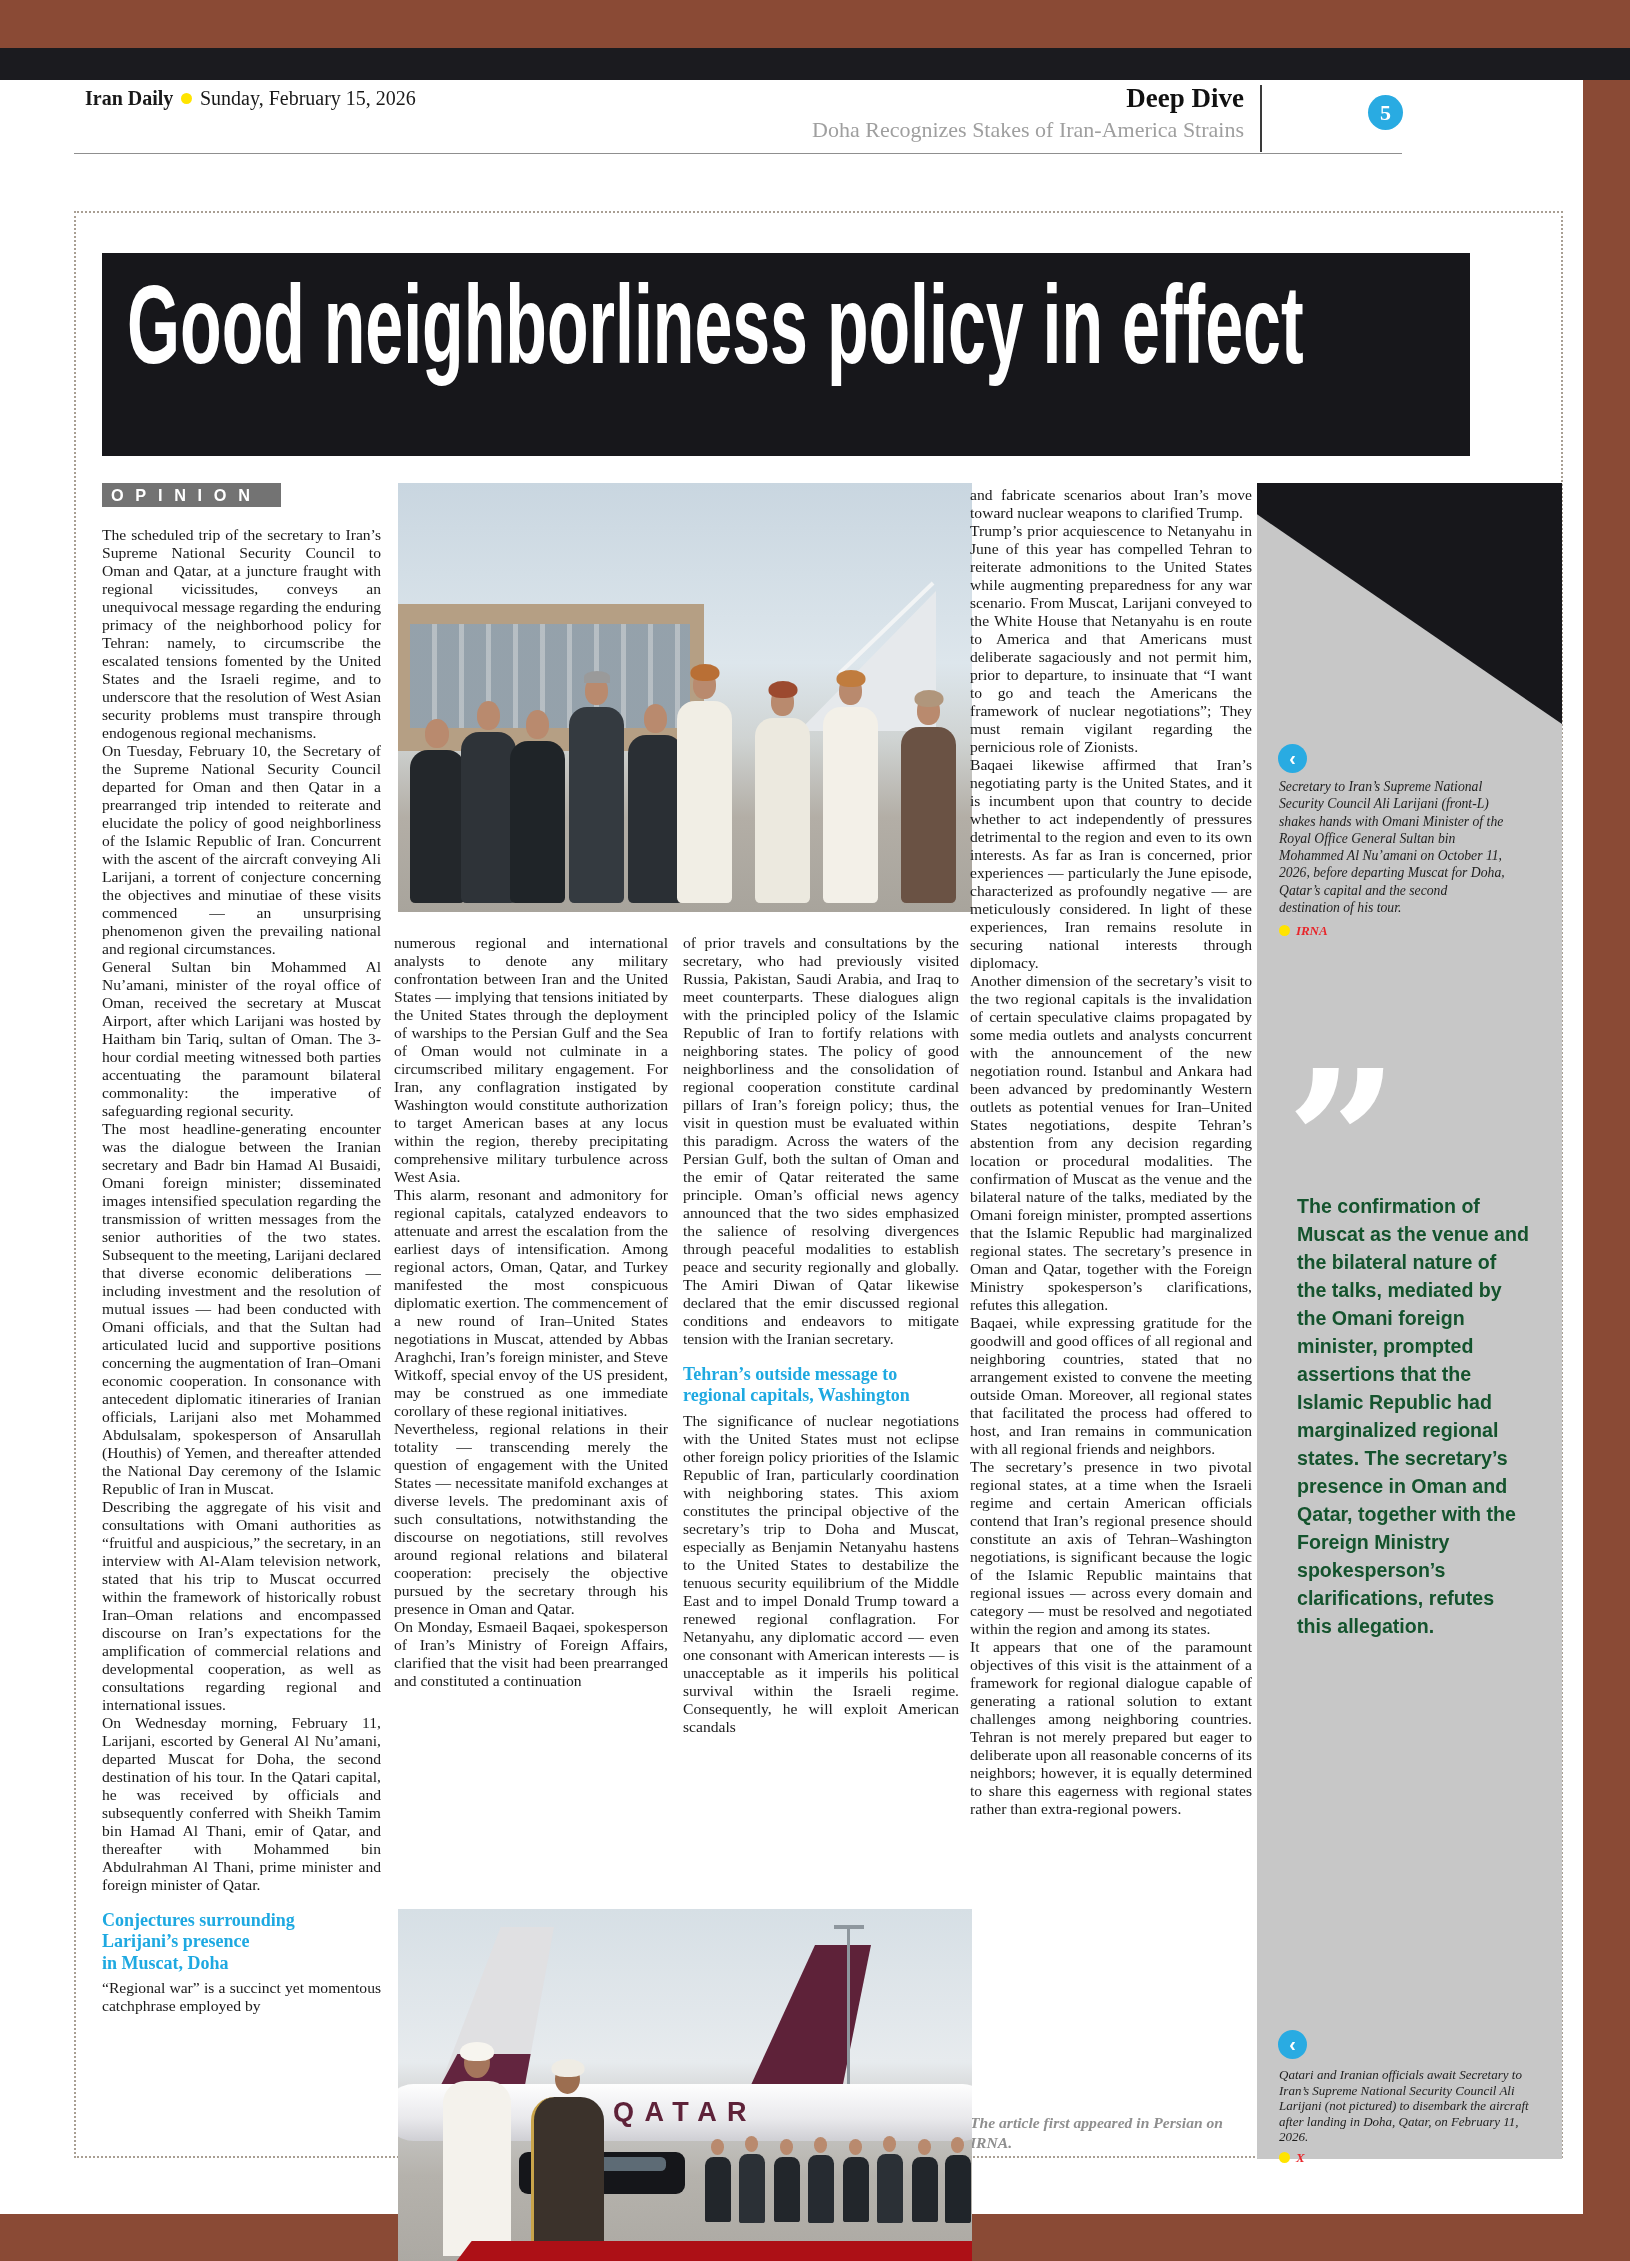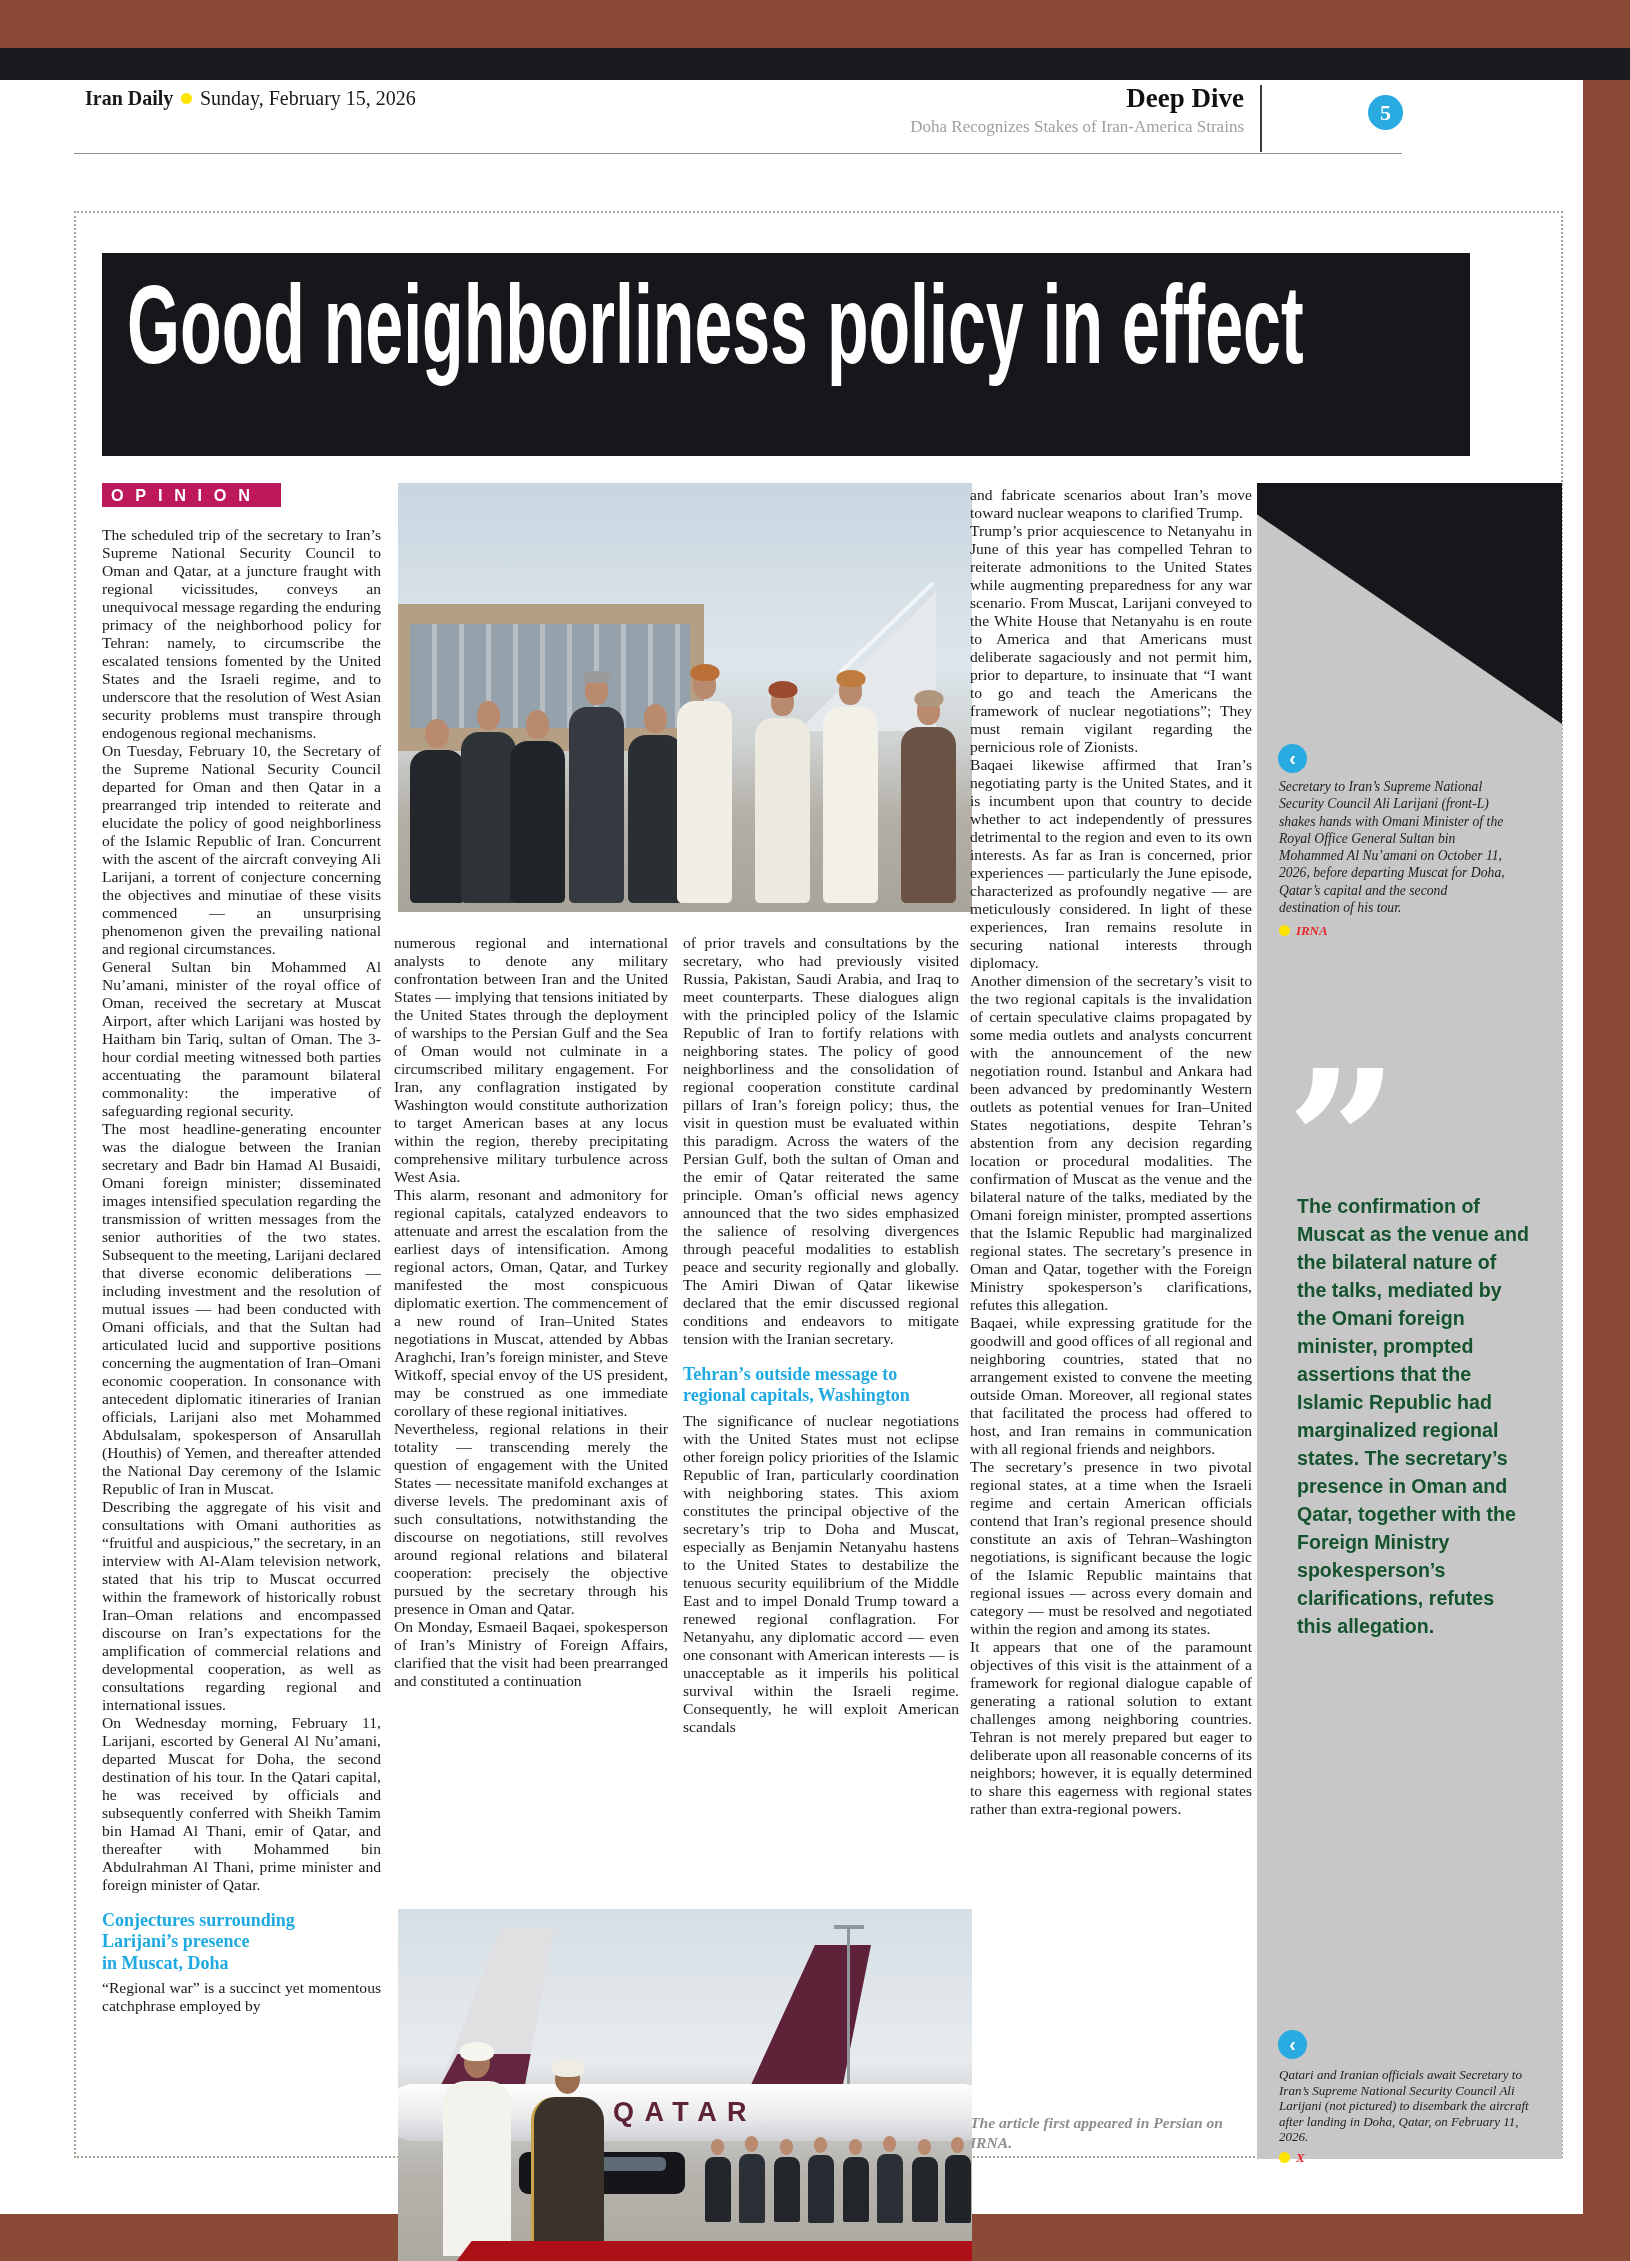--- a/index.html
+++ b/index.html
@@ -9,35 +9,35 @@
   .band-top{position:absolute;left:0;top:0;width:1630px;height:48px;background:#8a4a35;}
   .band-black{position:absolute;left:0;top:48px;width:1630px;height:32px;background:#1b1b1f;}
   .band-right{position:absolute;left:1583px;top:80px;width:47px;height:2182px;background:#8a4a35;}
   .band-bottom{position:absolute;left:0;top:2214px;width:1630px;height:47px;background:#8a4a35;}
   
   .masthead{position:absolute;left:85px;top:87px;display:flex;align-items:center;gap:7.8px;font-size:20px;}
   .masthead .name{font-weight:700;}
   .dot{width:11px;height:11px;border-radius:50%;background:#ffe400;display:inline-block;}
   .section-block{position:absolute;left:789px;top:83px;width:455px;text-align:right;}
   .section-title{font-size:27px;font-weight:700;color:#111;}
-  .section-sub{font-size:17px;color:#9f9f9f;margin-top:2.6px;}
+  .section-sub{font-size:22px;color:#9f9f9f;margin-top:2.6px;}
   .hdr-divider{position:absolute;left:1260px;top:85px;width:2px;height:67px;background:#3a3a3a;}
   .page-badge{position:absolute;left:1368px;top:95px;width:35px;height:35px;border-radius:50%;
               background:#29abe2;color:#fff;font-size:22px;font-weight:700;
               display:flex;align-items:center;justify-content:center;}
   .hdr-rule{position:absolute;left:74px;top:153px;width:1328px;height:1.3px;background:#8f8f8f;}
   
   .art-frame{position:absolute;left:74px;top:211px;width:1489px;height:1947px;
              border:2px dotted #a99f93;box-sizing:border-box;}
   
   .title-box{position:absolute;left:102px;top:253px;width:1368px;height:203px;background:#17171b;}
   .title-box svg{position:absolute;left:14.3px;top:5.2px;}
   .dek{position:absolute;left:39px;top:115px;font-size:30px;font-weight:700;color:#f9ed32;}
   
-  .kicker{position:absolute;left:102px;top:483px;width:170px;height:24px;background:#be185d;
+  .kicker{position:absolute;left:102px;top:483px;width:170px;height:24px;background:#737373;
           color:#fff;font-family:"Liberation Sans",sans-serif;font-weight:700;font-size:16.3px;
           letter-spacing:11.7px;line-height:24px;padding-left:9px;}
   
   .col{position:absolute;font-size:15.6px;line-height:18px;text-align:justify;overflow:hidden;}
   .col p{margin:0;}
   .col-subhead{font-weight:700;font-size:18px;line-height:21.5px;color:#1ea9e1;
                white-space:pre-line;text-align:left;margin:15.6px 0 5.2px;}
   .col1{left:102px;top:526px;width:279px;height:1627px;}
   .col2{left:394px;top:934px;width:274px;height:862px;}
   .col3{left:683px;top:934px;width:276px;height:862px;}

